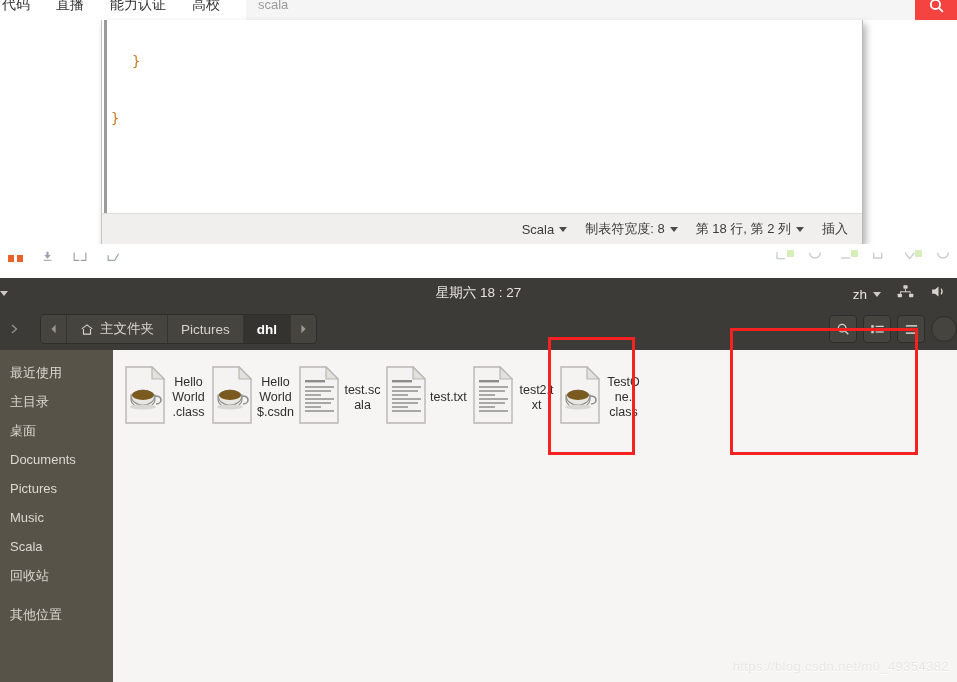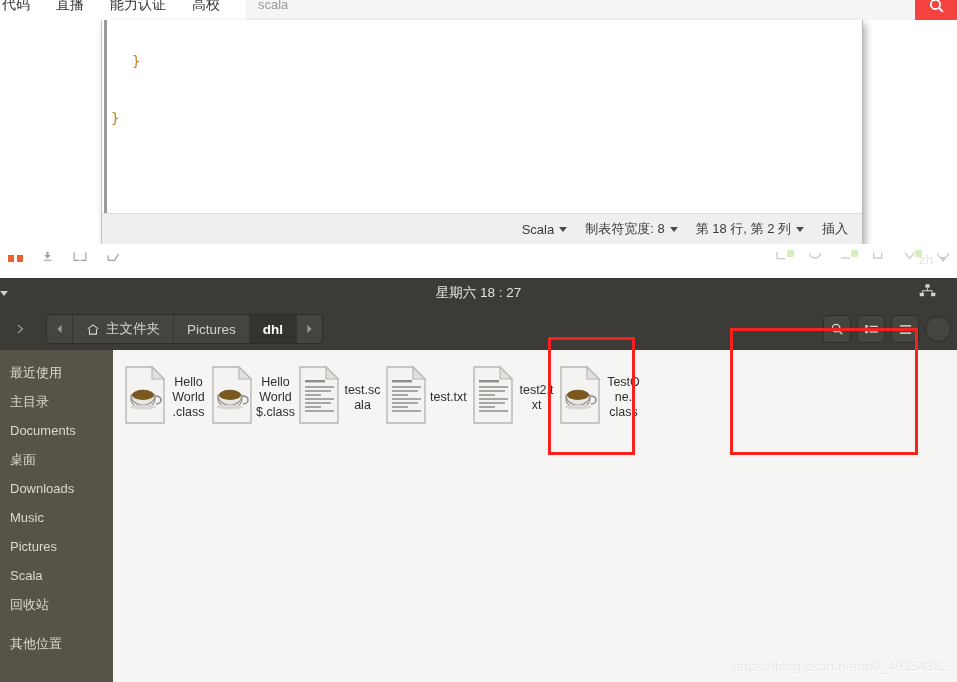--- a/index.html
+++ b/index.html
@@ -114,29 +114,29 @@
   .panel-caret {
     width: 0; height: 0; border-left: 4px solid transparent;
     border-right: 4px solid transparent; border-top: 5px solid #cfccc6;
   }
   .panel-clock {
     position: absolute; left: 0; right: 0; text-align: center;
     font-size: 13.5px; color: #e6e3de;
   }
   .panel-clock b { font-weight: normal; }
   .panel-right {
-    position: absolute; right: 10px; display: flex; align-items: flex-start; gap: 16px; flex-direction: column;
+    position: absolute; right: 10px; display: flex; align-items: flex-end; gap: 16px;
   }
   .panel-right .lang { display: flex; align-items: center; gap: 6px; color: #e6e3de; }
 
   
   .nautilus-head {
     position: absolute; left: 0; top: 64px; width: 957px; height: 42px;
     background: #3c3b37; display: flex; align-items: center;
-    padding: 0 6px;
+    padding: 0 0;
   }
   .hbtn {
     height: 28px; min-width: 28px; border-radius: 4px;
     background: #46443f; border: 1px solid #2e2d2a;
     display: flex; align-items: center; justify-content: center;
     color: #cfccc6; cursor: pointer;
   }
   .hbtn.flat { background: transparent; border-color: transparent; }
   .pathbar {
     display: flex; align-items: stretch; height: 30px; margin-left: 12px;
@@ -395,33 +395,30 @@
     </div>
 
     <div class="sidebar">
       <div class="side-item">
         <span>最近使用</span>
         </div>
       <div class="side-item">
         <span>主目录</span>
         </div>
       <div class="side-item">
+        <span>桌面</span>
+        </div>
+      <div class="side-item">
         <span>Documents</span>
         </div>
       <div class="side-item">
-        <span>桌面</span>
-        </div>
-      <div class="side-item">
-        <span>Downloads</span>
+        <span>Pictures</span>
         </div>
       <div class="side-item">
         <span>Music</span>
-        </div>
-      <div class="side-item">
-        <span>Pictures</span>
         </div>
       <div class="side-item">
         <span>Scala</span>
         </div>
       <div class="side-item">
         <span>回收站</span>
         </div>
       <div class="side-sep"></div>
       <div class="side-item">
         <span>其他位置</span>
@@ -447,21 +444,21 @@
             <div class="ficon"><svg width="48" height="58" viewBox="0 0 48 58">
                 <path d="M5 1h26l12 12v44H5z" fill="#f4f3f1" stroke="#b9b7b3" stroke-width="1.4"></path>
                 <path d="M31 1l12 12H31z" fill="#e3e1dd" stroke="#b9b7b3" stroke-width="1.2"></path>
       <ellipse cx="22" cy="33" rx="12" ry="9" fill="#ffffff" stroke="#8e8c88" stroke-width="1.2"></ellipse>
       <path d="M10 29c0 6 5 10 12 10s12-4 12-10z" fill="#e9e7e3" stroke="#8e8c88" stroke-width="1.2"></path>
       <ellipse cx="22" cy="29" rx="11" ry="5" fill="#7a5a1e"></ellipse>
       <path d="M34 30c4 0 6 2 6 4s-2 4-5 4" fill="none" stroke="#8e8c88" stroke-width="1.6"></path>
       <ellipse cx="22" cy="41" rx="13" ry="2.4" fill="#d9d7d3"></ellipse>
               </svg></div>
             <div class="flabel">HelloWorld
-$.class</div>
+$.csdn</div>
           </div>
           <div class="fitem">
             <div class="ficon"><svg width="48" height="58" viewBox="0 0 48 58">
                 <path d="M5 1h26l12 12v44H5z" fill="#f4f3f1" stroke="#b9b7b3" stroke-width="1.4"></path>
                 <path d="M31 1l12 12H31z" fill="#e3e1dd" stroke="#b9b7b3" stroke-width="1.2"></path>
     <rect x="10" y="14" width="20" height="2.4" fill="#8e8c88"></rect>
                 <rect x="10" y="20" width="29" height="2" fill="#a9a7a3"></rect>
                 <rect x="10" y="24" width="26" height="2" fill="#a9a7a3"></rect>
                 <rect x="10" y="28" width="16" height="2" fill="#a9a7a3"></rect>
                 <rect x="10" y="32" width="29" height="2" fill="#a9a7a3"></rect>

